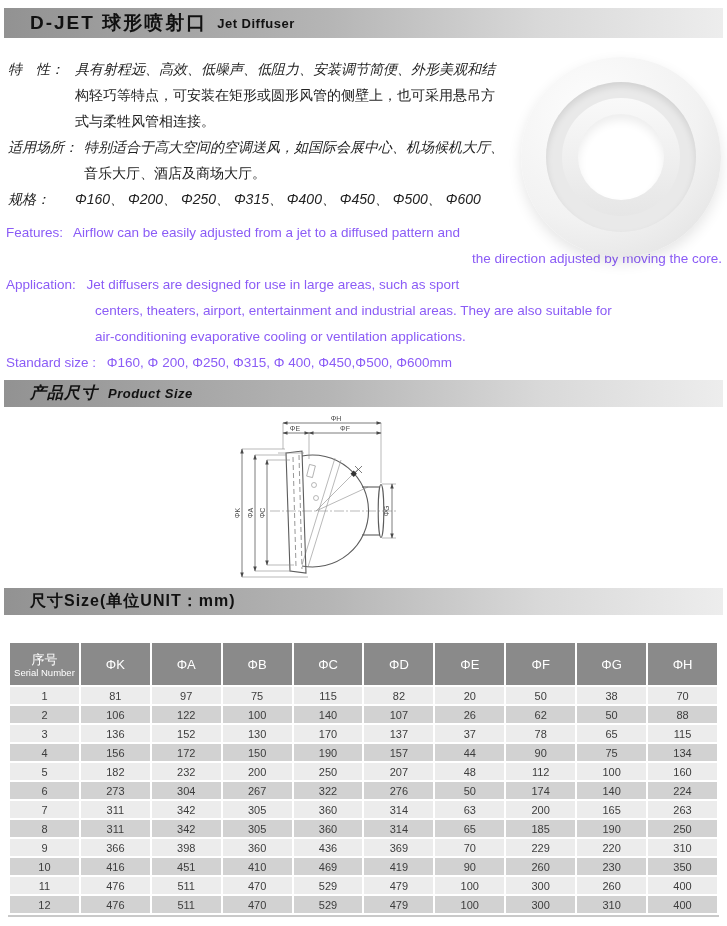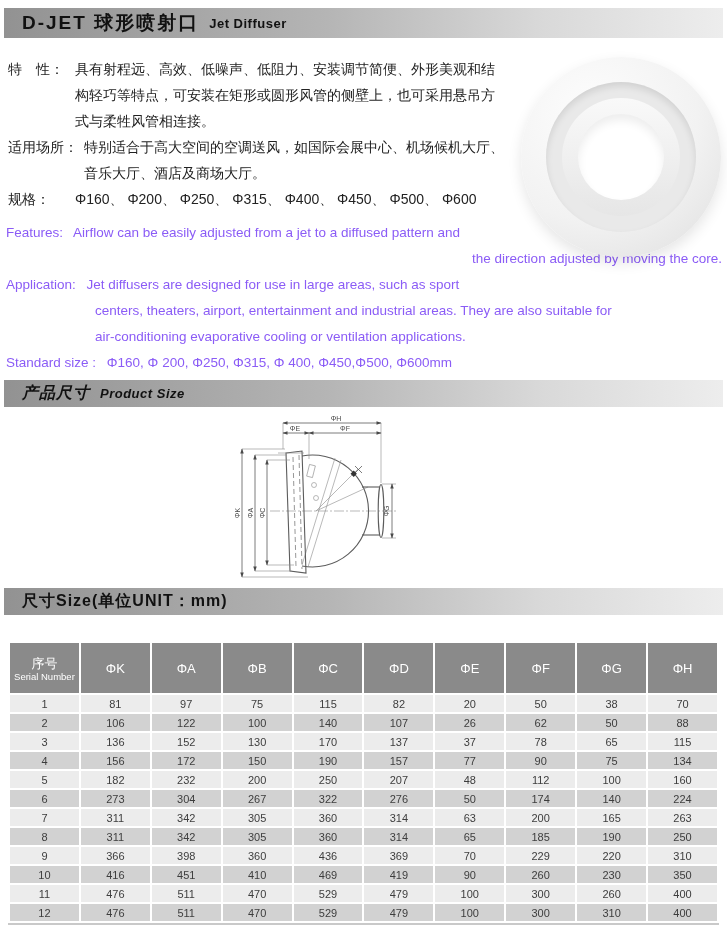--- a/index.html
+++ b/index.html
@@ -1,31 +1,31 @@
 <!DOCTYPE html>
 <html><head>
 <meta charset="utf-8">
 <style>
   html,body{margin:0;padding:0;background:#fff;}
   .page{position:relative;width:727px;height:926px;background:#ffffff;overflow:hidden;
         font-family:"Liberation Sans","DejaVu Sans",sans-serif;color:#1c1c1c;}
 
   
   .bar{height:30px;margin:0 4px;background:linear-gradient(to right,#929292 0%,#b5b5b5 45%,#d9d9d9 75%,#ededed 100%);
-       display:flex;align-items:center;padding-left:18px;box-sizing:border-box;}
+       display:flex;align-items:center;padding-left:26px;box-sizing:border-box;}
   .bar .zh{font-size:19px;font-weight:bold;letter-spacing:2px;color:#111;}
   .bar .en{font-size:13px;font-weight:bold;margin-left:10px;color:#111;letter-spacing:.5px;text-align:right;}
   .bar1{margin-top:8px;}
   .bar2{height:27px;margin-top:4px;font-style:italic;}
   .bar2 .zh,.bar3 .zh{font-size:16px;letter-spacing:1px;}
   .bar3{height:27px;}
 
   
   .intro{margin:18px 0 0 8px;width:505px;font-size:14px;line-height:26px;color:#222;}
-  .intro .row{display:flex;}
+  .intro .row{display:flex;font-style:italic;}
   .intro .lbl{flex:0 0 67px;}
   .intro .lbl5{flex:0 0 76px;}
   .cont-zh{padding-left:67px;}
   .cont-zh5{padding-left:76px;}
 
   
   .english{margin:8px 0 0 6px;width:716px;font-size:13.5px;line-height:26px;color:#8b5cf6;}
   .eng-label{margin-right:7px;}
   .cont-f{padding-left:76px;text-align:right;}
   .cont-a{padding-left:89px;}
@@ -46,21 +46,21 @@
   .drawing svg{position:absolute;left:232px;top:6px;}
   .dim-line{stroke:#5c5c5c;stroke-width:.8;fill:none;}
   .body-line{stroke:#5c5c5c;stroke-width:1.1;fill:none;}
   .thin{stroke:#8a8a8a;stroke-width:.6;fill:none;}
   .dash{stroke:#6a6a6a;stroke-width:.7;fill:none;stroke-dasharray:5 3;}
   .dlabel{font-size:7px;fill:#4a4a4a;}
 
   
   .tablewrap{margin:26px 8px 0 8px;}
   table{width:100%;border-collapse:separate;border-spacing:2px;table-layout:fixed;background:#fff;}
-  th{background:#8a8a8a;color:#fff;font-weight:normal;height:50px;font-size:13px;padding:0;}
+  th{background:#8a8a8a;color:#fff;font-weight:normal;height:42px;font-size:13px;padding:0;}
   th .sub{font-size:9.5px;line-height:11px;}
   th .main{font-size:13px;line-height:15px;margin-top:2px;}
   td{height:17px;text-align:center;font-size:11px;color:#3d3d3d;padding:0;}
   tr.odd td{background:#ececec;}
   tr.even td{background:#d2d2d2;}
   .table-bottom{height:2px;background:#c9c9c9;margin:0 8px;}
 </style>
 </head>
 <body>
 
@@ -245,21 +245,21 @@
             <td>65</td>
             <td>115</td>
           </tr>
           <tr class="even">
             <td>4</td>
             <td>156</td>
             <td>172</td>
             <td>150</td>
             <td>190</td>
             <td>157</td>
-            <td>77</td>
+            <td>44</td>
             <td>90</td>
             <td>75</td>
             <td>134</td>
           </tr>
           <tr class="odd">
             <td>5</td>
             <td>182</td>
             <td>232</td>
             <td>200</td>
             <td>250</td>

